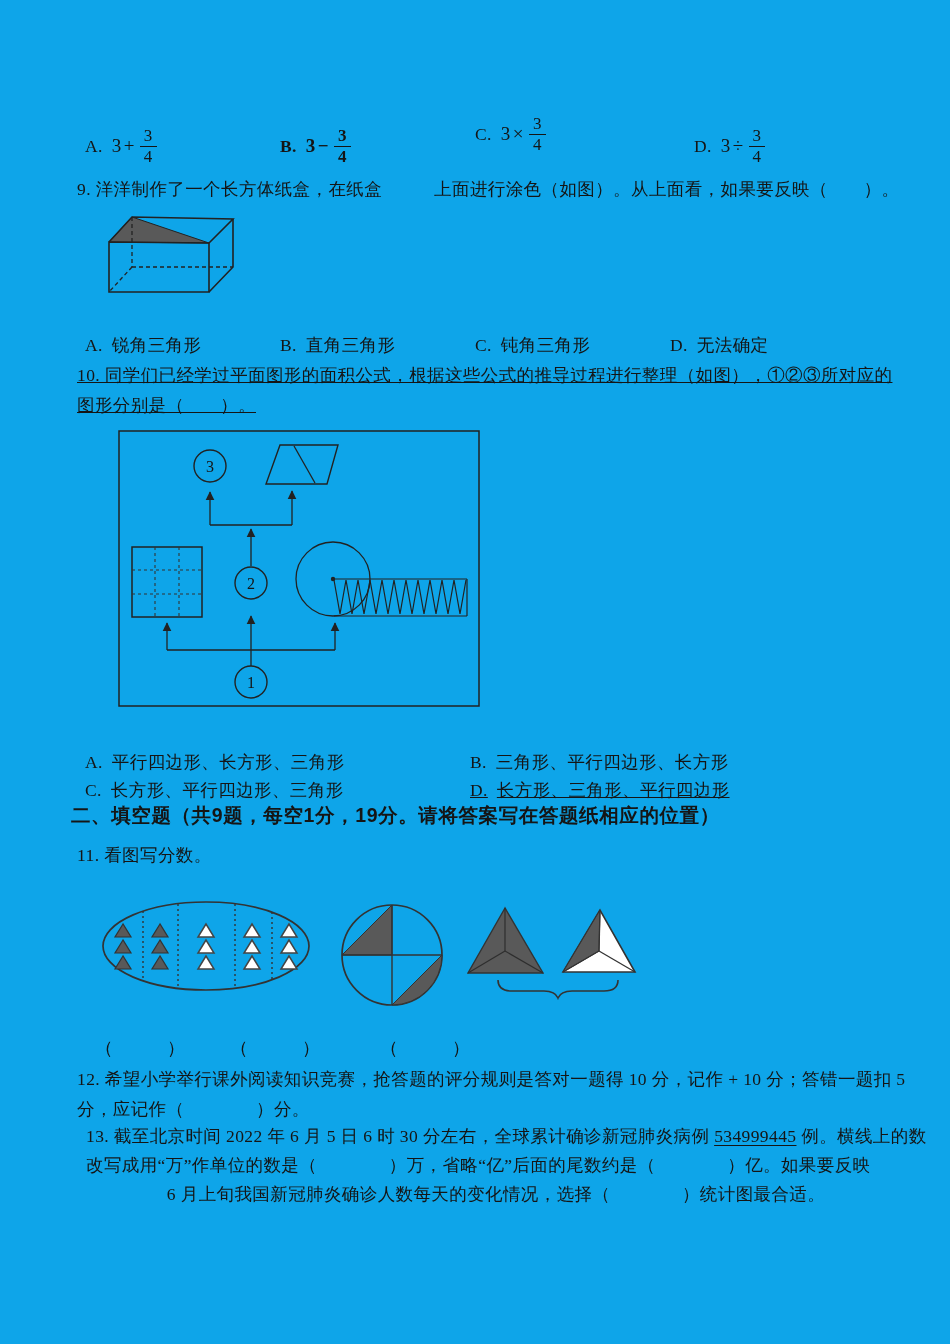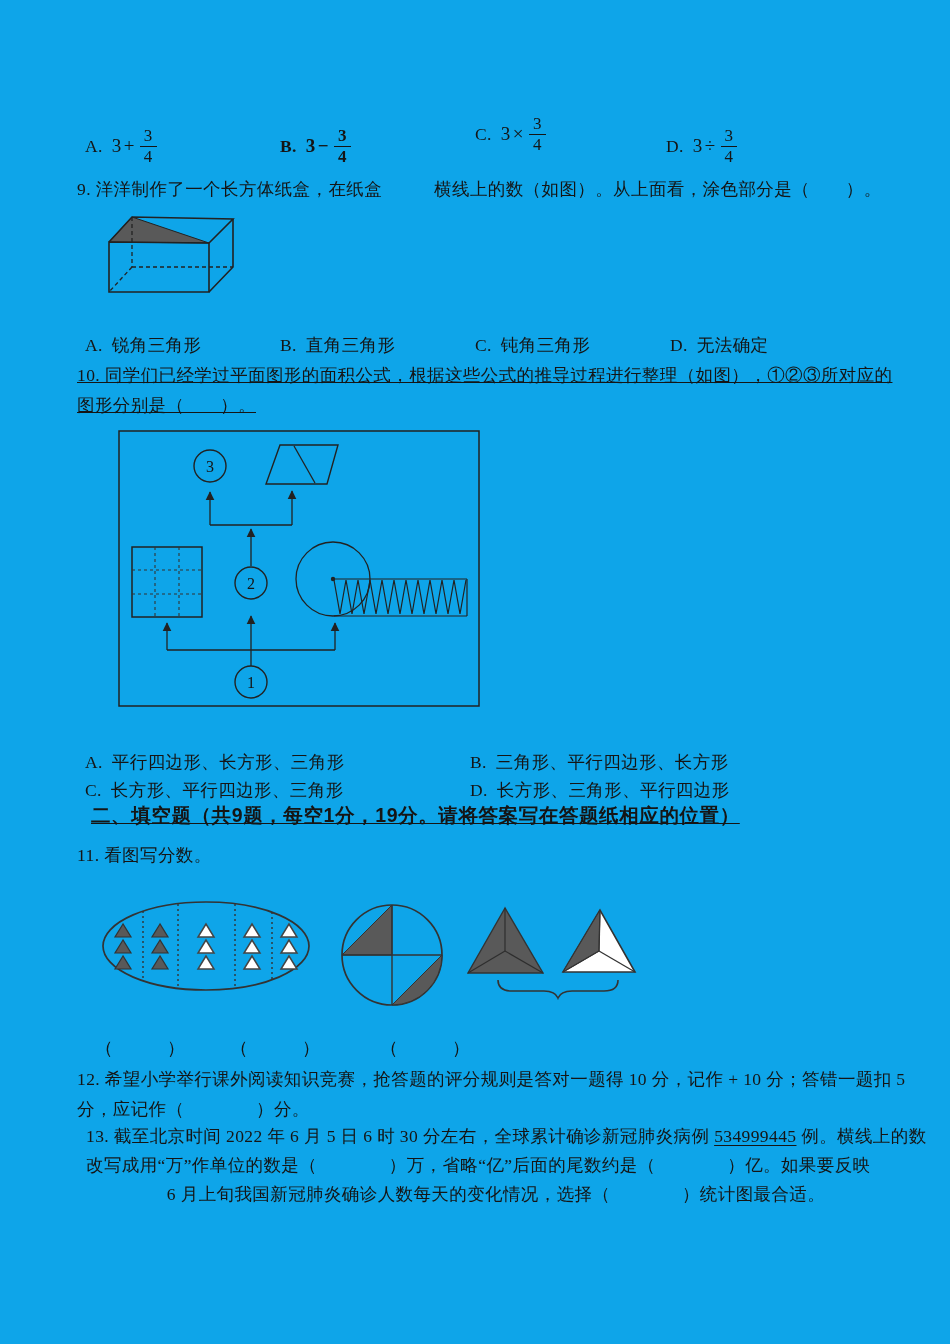--- a/index.html
+++ b/index.html
@@ -40,30 +40,30 @@
             <span class="num">3</span>
             <span class="den">4</span>
           </span></span>
     </span>
     <span class="opt" style="left:475px;top:0;">
       <span class="optlabel">C.</span><span class="expr"><span>3</span><span class="op">×</span><span class="frac">
             <span class="num">3</span>
             <span class="den">4</span>
           </span></span>
     </span>
-    <span class="opt" style="left:666px;top:12px;">
+    <span class="opt" style="left:694px;top:12px;">
       <span class="optlabel">D.</span><span class="expr"><span>3</span><span class="op">÷</span><span class="frac">
             <span class="num">3</span>
             <span class="den">4</span>
           </span></span>
     </span>
   </div>
 
   <div class="abs txt" style="left:77px;top:174px;">
-    <span>9. 洋洋制作了一个长方体纸盒，在纸盒</span><span class="gap"></span><span>横线上的数（如图）。从上面看，涂色部分是（　　）。</span>
+    <span>9. 洋洋制作了一个长方体纸盒，在纸盒</span><span class="gap"></span><span>上面进行涂色（如图）。从上面看，如果要反映（　　）。</span>
   </div>
 
   <svg class="abs" style="left:100px;top:210px;" width="150" height="95" viewBox="0 0 150 95">
     <polygon points="32,7 9,32 109,33" fill="#595959" stroke="#222" stroke-width="1"></polygon>
     <polygon points="9,32 109,33 109,82 9,82" fill="none" stroke="#222" stroke-width="1.6"></polygon>
     <polyline points="9,32 32,7 133,9 109,33" fill="none" stroke="#222" stroke-width="1.6"></polyline>
     <polyline points="133,9 133,57 109,82" fill="none" stroke="#222" stroke-width="1.6"></polyline>
     <line x1="32" y1="7" x2="32" y2="57" stroke="#222" stroke-width="1.3" stroke-dasharray="4 3"></line>
     <line x1="32" y1="57" x2="133" y2="57" stroke="#222" stroke-width="1.3" stroke-dasharray="4 3"></line>
     <line x1="32" y1="57" x2="9" y2="82" stroke="#222" stroke-width="1.3" stroke-dasharray="4 3"></line>
@@ -123,24 +123,24 @@
     <line x1="133" y1="236" x2="133" y2="220" stroke="#222" stroke-width="1.3"></line>
 
     <circle cx="133" cy="252" r="16" fill="none" stroke="#222" stroke-width="1.4"></circle>
     <text x="133" y="258" font-size="16" text-anchor="middle" fill="#151515">1</text>
   </svg>
 
   <div class="abs" style="left:0;top:750px;height:62px;width:812px;">
     <span class="opt" style="left:85px;top:0;"><span class="optlabel">A.</span><span>平行四边形、长方形、三角形</span></span>
     <span class="opt" style="left:470px;top:0;"><span class="optlabel">B.</span><span>三角形、平行四边形、长方形</span></span>
     <span class="opt" style="left:85px;top:28px;"><span class="optlabel">C.</span><span>长方形、平行四边形、三角形</span></span>
-    <span class="opt" style="left:470px;top:28px;"><span class="optlabel">D.</span><span>长方形、三角形、平行四边形</span></span>
-  </div>
-
-  <div class="abs sec" style="left:91px;top:802px;text-decoration:underline;">二、填空题（共9题，每空1分，19分。请将答案写在答题纸相应的位置）</div>
+    <span class="opt" style="left:470px;top:28px;text-decoration:underline;"><span class="optlabel">D.</span><span>长方形、三角形、平行四边形</span></span>
+  </div>
+
+  <div class="abs sec" style="left:71px;top:802px;">二、填空题（共9题，每空1分，19分。请将答案写在答题纸相应的位置）</div>
 
   <div class="abs txt" style="left:77px;top:840px;">11. 看图写分数。</div>
 
   <svg class="abs" style="left:95px;top:885px;" width="560" height="135" viewBox="0 0 560 135">
 
     <ellipse cx="111" cy="61" rx="103" ry="44" fill="none" stroke="#333" stroke-width="1.7"></ellipse>
     <line x1="48" y1="26" x2="48" y2="96" stroke="#333" stroke-width="1.4" stroke-dasharray="2 3"></line>
     <line x1="83" y1="19" x2="83" y2="103" stroke="#333" stroke-width="1.4" stroke-dasharray="2 3"></line>
     <line x1="140" y1="19" x2="140" y2="103" stroke="#333" stroke-width="1.4" stroke-dasharray="2 3"></line>
     <line x1="177" y1="27" x2="177" y2="95" stroke="#333" stroke-width="1.4" stroke-dasharray="2 3"></line>

